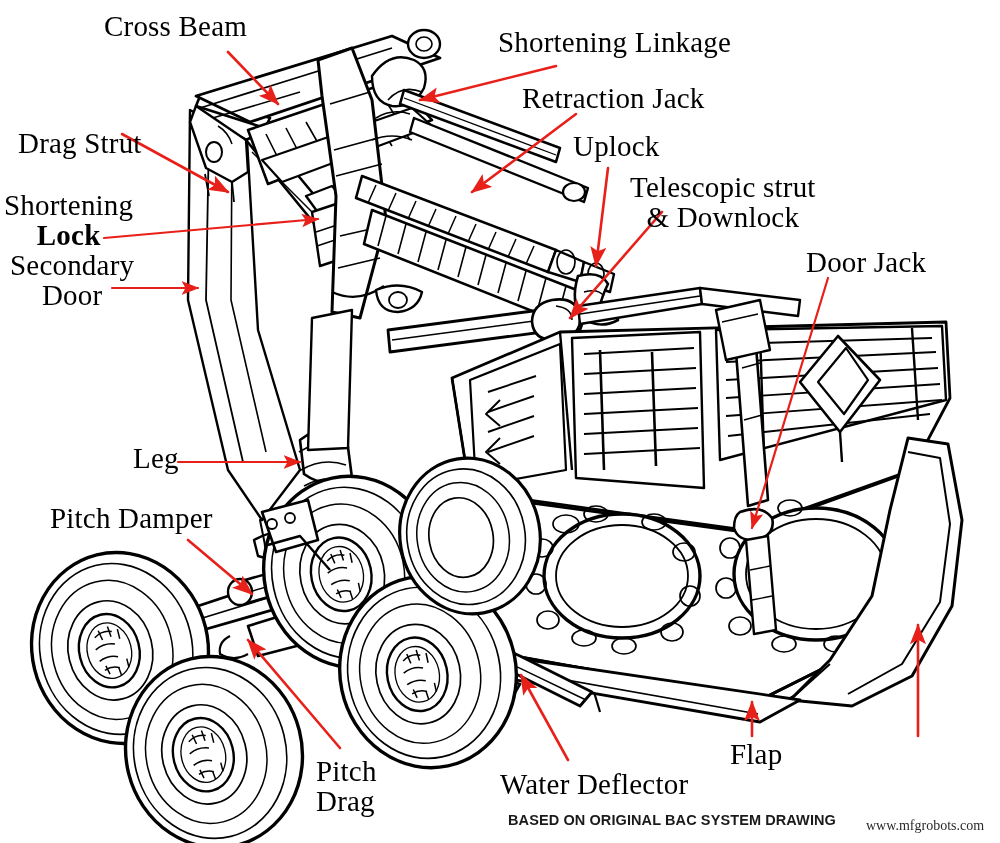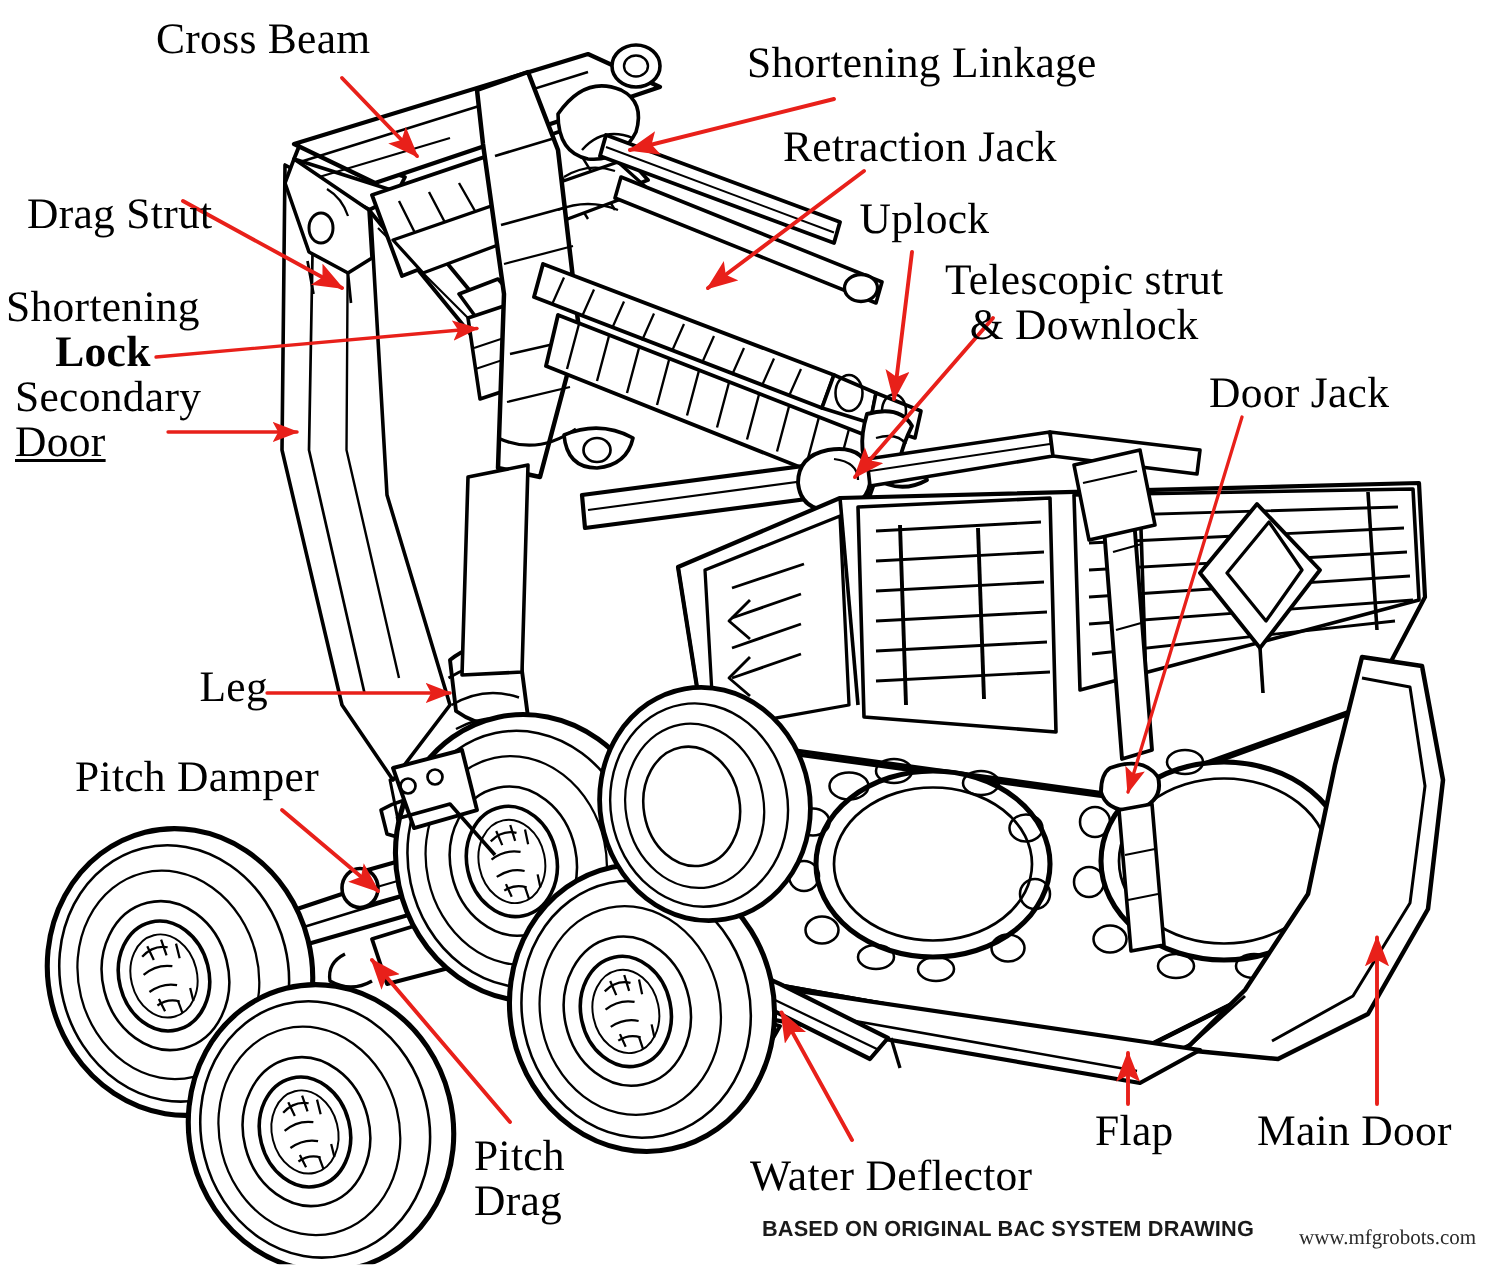--- a/index.html
+++ b/index.html
@@ -292,21 +292,21 @@
     <div>Drag Strut</div>
   </div>
 
   <div class="lbl big two" style="left:4px;top:190px;text-align:left;">
     <div>Shortening</div>
     <div style="text-align:center;font-weight:bold;">Lock</div>
   </div>
 
   <div class="lbl big two" style="left:10px;top:250px;">
     <div>Secondary</div>
-    <div style="text-decoration:underline;">Door</div>
+    <div style="text-align:center;">Door</div>
   </div>
 
   <div class="lbl big" style="left:133px;top:444px;">
     <div>Leg</div>
   </div>
 
   <div class="lbl big" style="left:50px;top:504px;">
     <div>Pitch Damper</div>
   </div>
 
@@ -316,23 +316,20 @@
   </div>
 
   <div class="lbl big" style="left:500px;top:770px;">
     <div>Water Deflector</div>
   </div>
 
   <div class="lbl big" style="left:730px;top:740px;">
     <div>Flap</div>
   </div>
 
-  <div class="lbl big" style="left:838px;top:740px;">
-    <div>Main Door</div>
-  </div>
 
   <div class="lbl big" style="left:498px;top:28px;">
     <div>Shortening Linkage</div>
   </div>
 
   <div class="lbl big" style="left:522px;top:84px;">
     <div>Retraction Jack</div>
   </div>
 
   <div class="lbl big" style="left:573px;top:132px;">

